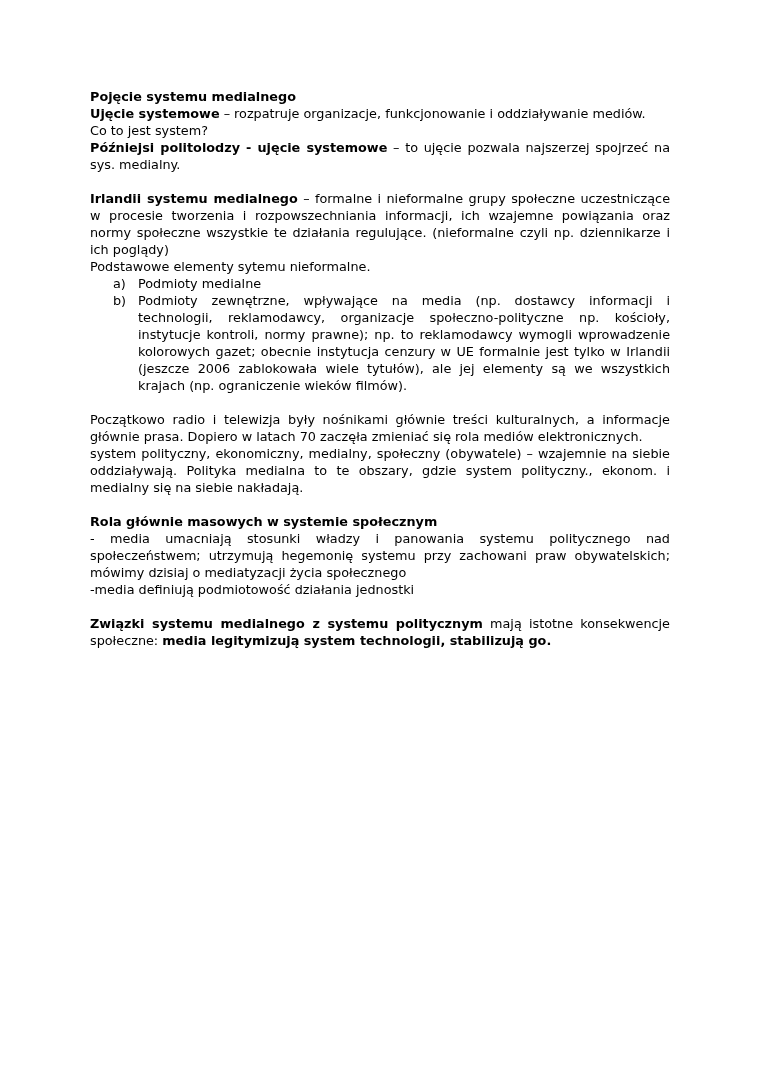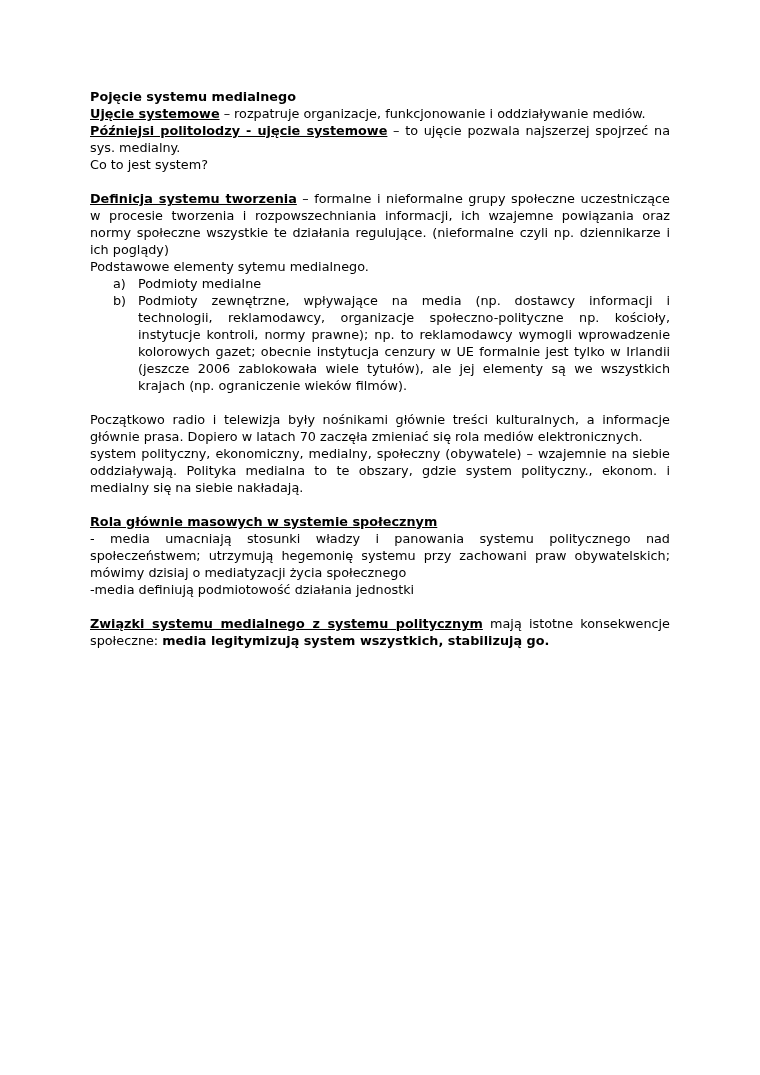--- a/index.html
+++ b/index.html
@@ -16,49 +16,49 @@
   }
   .page {
     width: 760px;
     height: 1075px;
     background: #ffffff;
     padding: 88px 90px 40px 90px;
   }
   .para { margin: 0; }
   .justify { text-align: justify; }
   .bold { font-weight: bold; }
-  .underline { text-decoration: underline; }
+  .underline { }
   .blank-line { height: 17px; }
   .list-item { display: flex; padding-left: 23px; }
   .list-marker { flex: 0 0 25px; width: 25px; }
   .li-body { flex: 1 1 auto; min-width: 0; }
 </style>
 </head>
 <body>
 
 <div class="page">
   <div class="content">
       <p class="para"><span class="bold">Pojęcie systemu medialnego</span></p>
       <p class="para justify"><span class="bold underline">Ujęcie systemowe</span><span> – rozpatruje organizacje, funkcjonowanie i oddziaływanie mediów.</span></p>
+      <p class="para"><span>Co to jest system?</span></p>
       <p class="para justify"><span class="bold underline">Późniejsi politolodzy - ujęcie systemowe</span><span> – to ujęcie pozwala najszerzej spojrzeć na sys. medialny.</span></p>
-      <p class="para"><span>Co to jest system?</span></p>
       <div class="blank-line"></div>
-      <p class="para justify"><span class="bold underline">Definicja systemu tworzenia</span><span> – formalne i nieformalne grupy społeczne uczestniczące w procesie tworzenia i rozpowszechniania informacji, ich wzajemne powiązania oraz normy społeczne wszystkie te działania regulujące. (nieformalne czyli np. dziennikarze i ich poglądy)</span></p>
-      <p class="para"><span>Podstawowe elementy sytemu medialnego.</span></p>
+      <p class="para justify"><span class="bold underline">Irlandii systemu medialnego</span><span> – formalne i nieformalne grupy społeczne uczestniczące w procesie tworzenia i rozpowszechniania informacji, ich wzajemne powiązania oraz normy społeczne wszystkie te działania regulujące. (nieformalne czyli np. dziennikarze i ich poglądy)</span></p>
+      <p class="para"><span>Podstawowe elementy sytemu nieformalne.</span></p>
       <div class="list-item">
         <span class="list-marker">a)</span>
         <div class="li-body"><span>Podmioty medialne</span></div>
       </div>
       <div class="list-item">
         <span class="list-marker">b)</span>
         <div class="li-body justify"><span>Podmioty zewnętrzne, wpływające na media (np. dostawcy informacji i technologii, reklamodawcy, organizacje społeczno-polityczne np. kościoły, instytucje kontroli, normy prawne); np. to reklamodawcy wymogli wprowadzenie kolorowych gazet; obecnie instytucja cenzury w UE formalnie jest tylko w Irlandii (jeszcze 2006 zablokowała wiele tytułów), ale jej elementy są we wszystkich krajach (np. ograniczenie wieków filmów).</span></div>
       </div>
       <div class="blank-line"></div>
       <p class="para justify"><span>Początkowo radio i telewizja były nośnikami głównie treści kulturalnych, a informacje głównie prasa. Dopiero w latach 70 zaczęła zmieniać się rola mediów elektronicznych.</span></p>
       <p class="para justify"><span>system polityczny, ekonomiczny, medialny, społeczny (obywatele) – wzajemnie na siebie oddziaływają. Polityka medialna to te obszary, gdzie system polityczny., ekonom. i medialny się na siebie nakładają.</span></p>
       <div class="blank-line"></div>
       <p class="para"><span class="bold underline">Rola głównie masowych w systemie społecznym</span></p>
       <p class="para justify"><span>- media umacniają stosunki władzy i panowania systemu politycznego nad społeczeństwem; utrzymują hegemonię systemu przy zachowani praw obywatelskich; mówimy dzisiaj o mediatyzacji życia społecznego</span></p>
       <p class="para"><span>-media definiują podmiotowość działania jednostki</span></p>
       <div class="blank-line"></div>
-      <p class="para justify"><span class="bold underline">Związki systemu medialnego z systemu politycznym</span><span> mają istotne konsekwencje społeczne: </span><span class="bold">media legitymizują system wszystkich, stabilizują go.</span></p>
+      <p class="para justify"><span class="bold underline">Związki systemu medialnego z systemu politycznym</span><span> mają istotne konsekwencje społeczne: </span><span class="bold">media legitymizują system technologii, stabilizują go.</span></p>
     </div>
 </div>
 
 </body></html>

